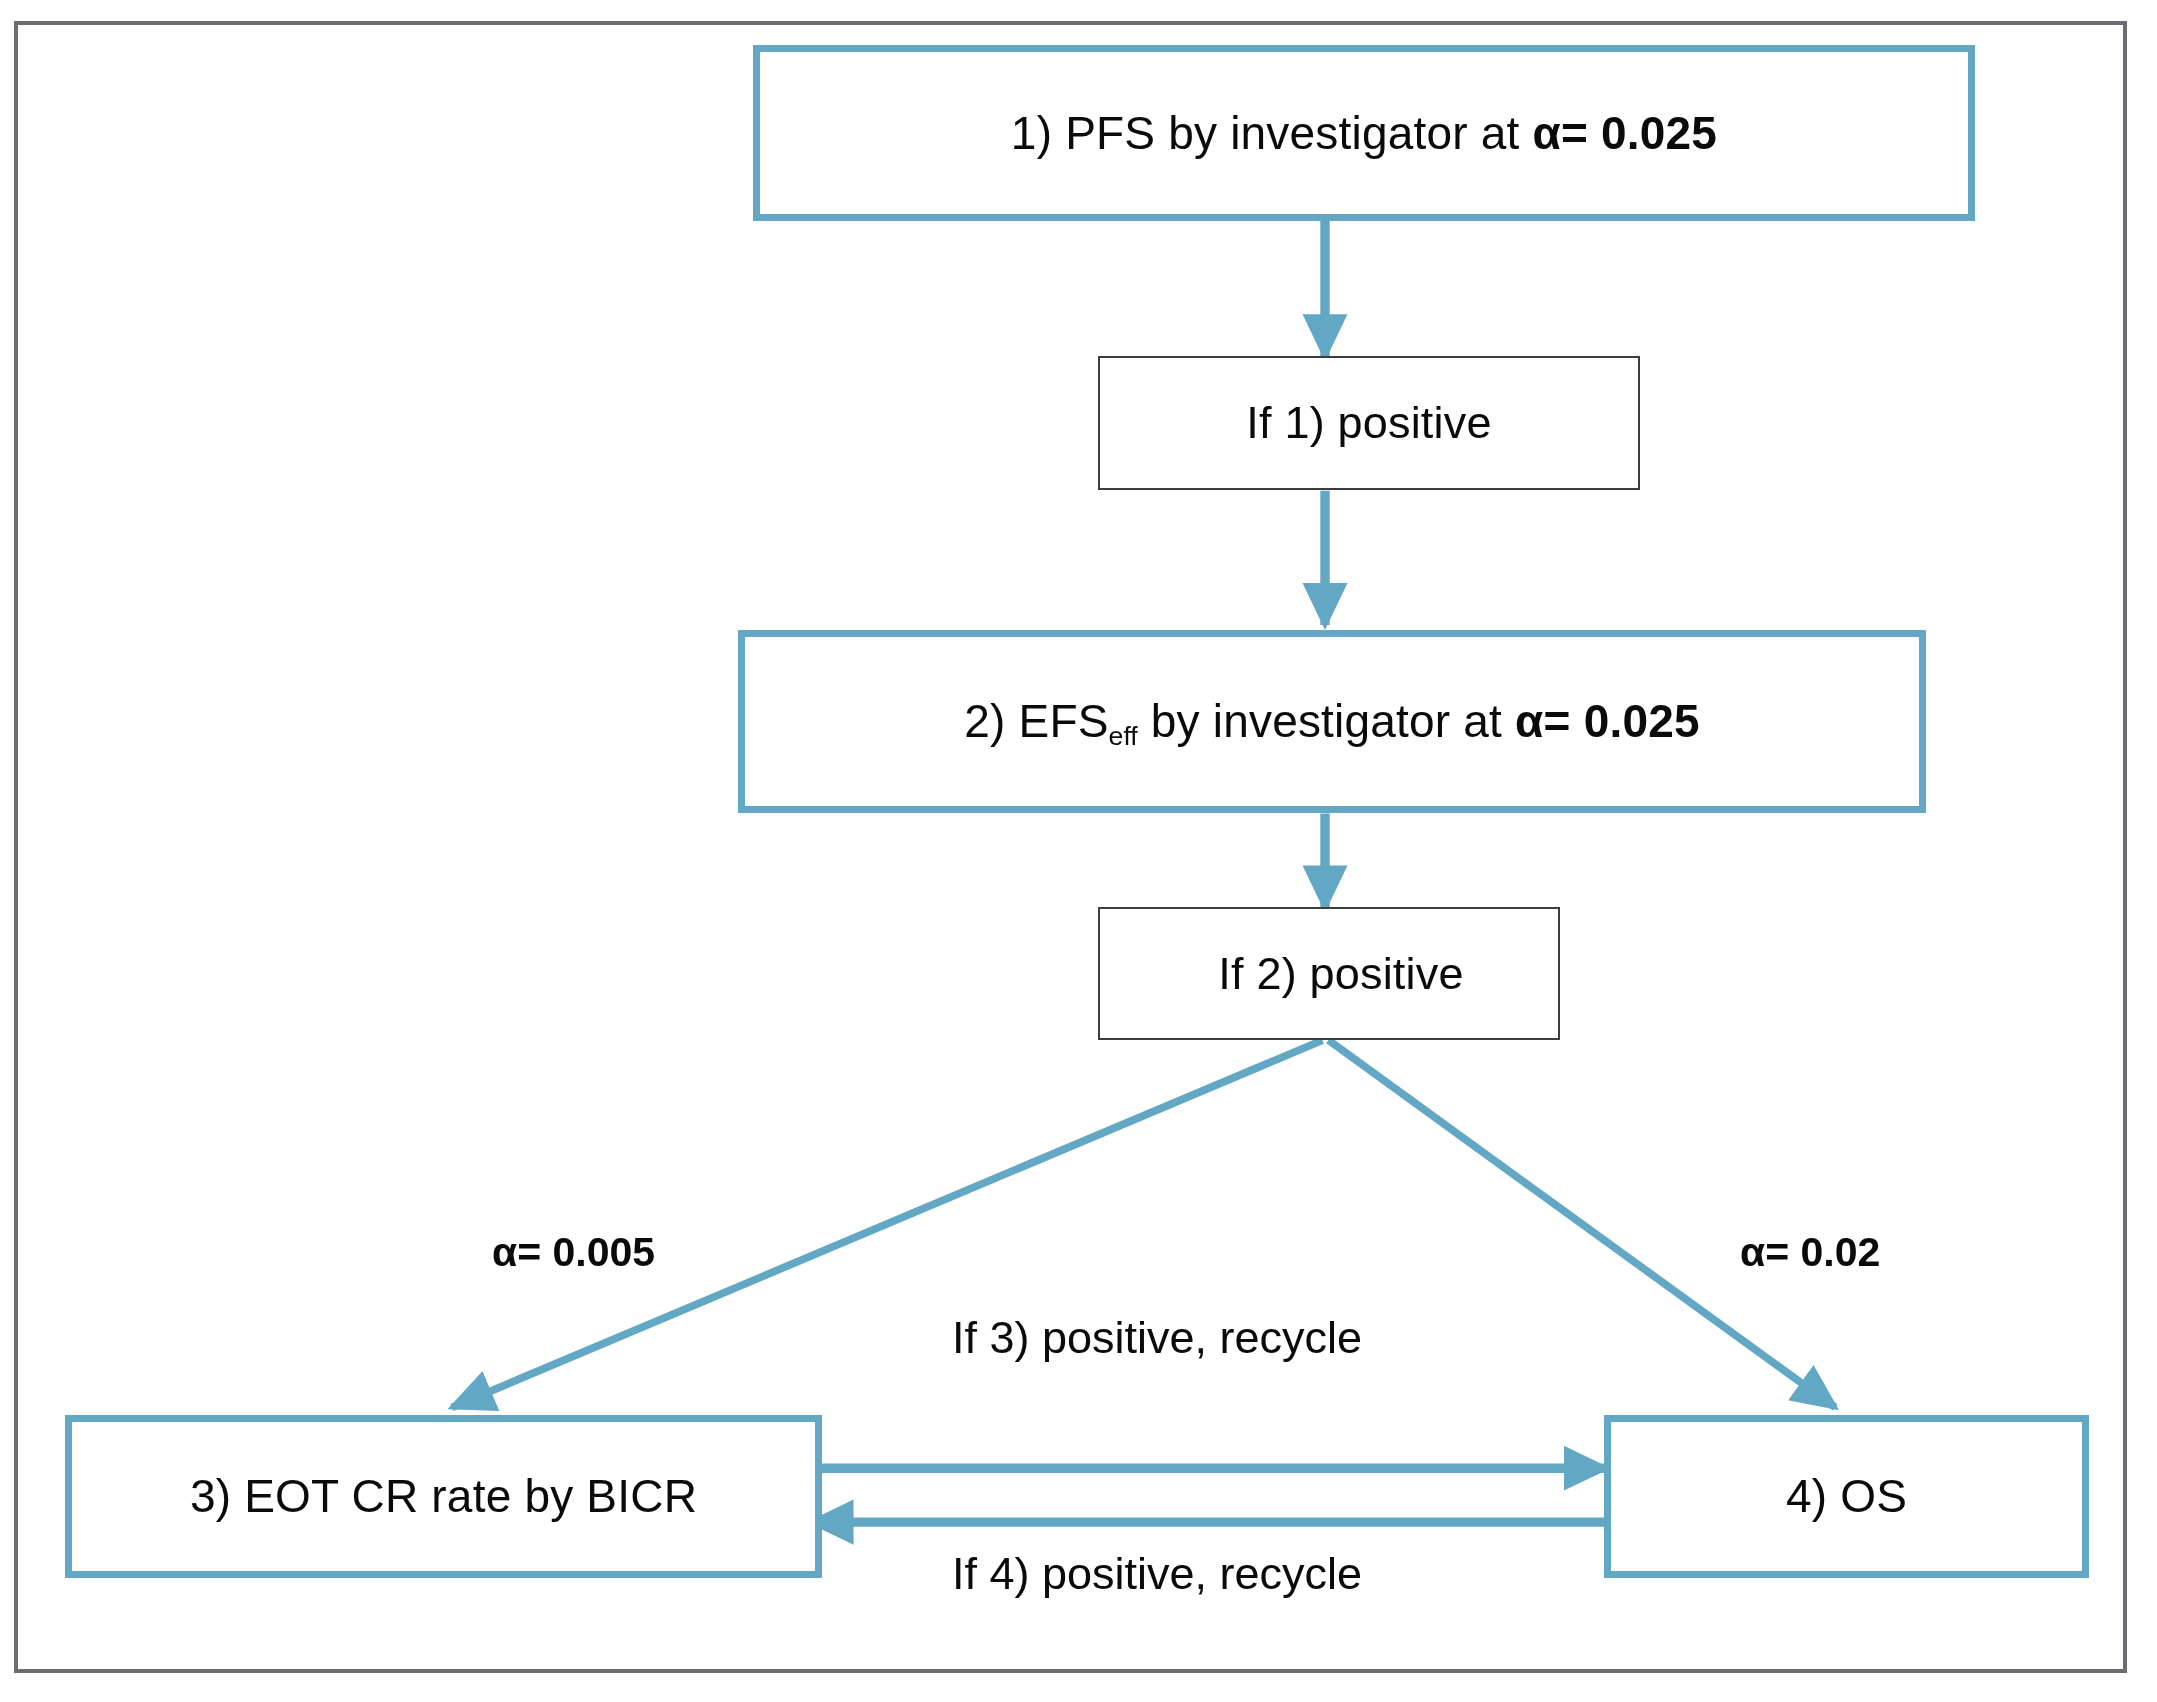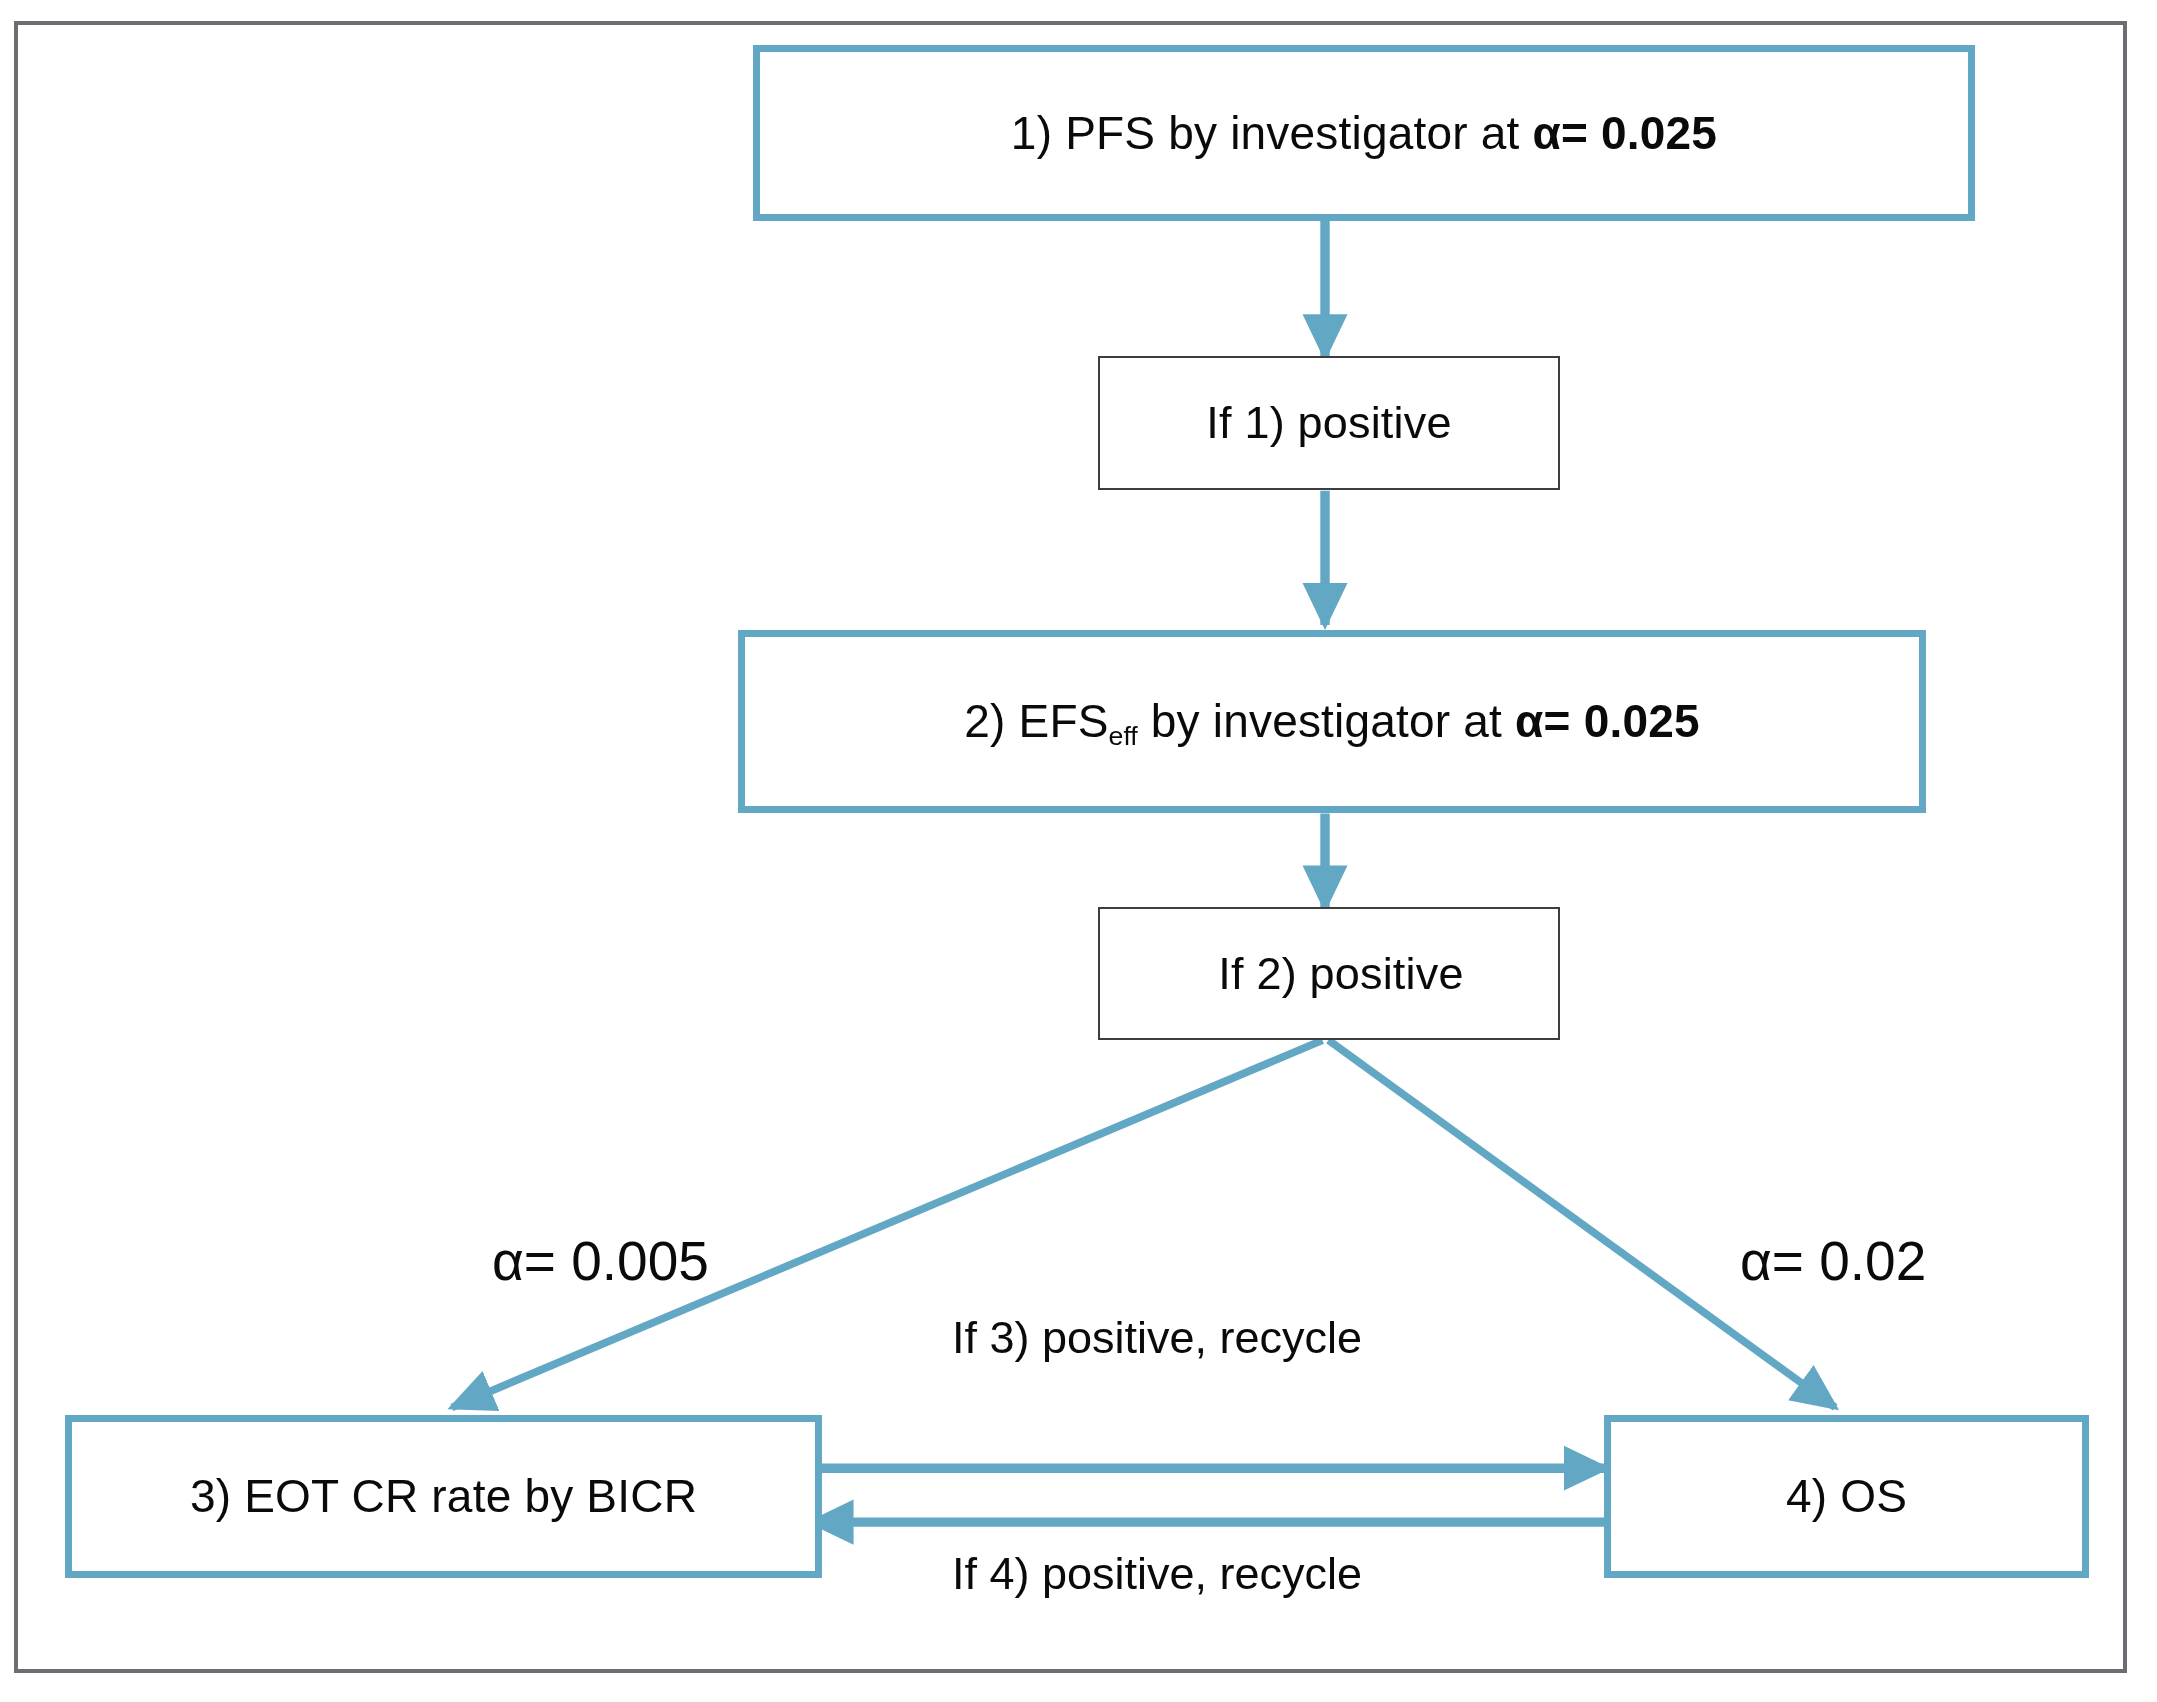--- a/index.html
+++ b/index.html
@@ -64,22 +64,22 @@
   }
 
   
   .edge-label {
     position: absolute;
     font-size: 45px;
     color: #0a0a0a;
     white-space: nowrap;
   }
   .edge-label.weight {
-    font-weight: normal;
-    font-size: 55px;
+    font-weight: bold;
+    font-size: 41px;
   }
 
   
   #arrows {
     position: absolute;
     left: 0; top: 0;
     width: 2157px;
     height: 1703px;
     pointer-events: none;
   }
@@ -115,21 +115,21 @@
 
     <line x1="1876" y1="1778" x2="948" y2="1778" stroke="#62a8c4" stroke-width="11" marker-end="url(#ah)"></line>
   </svg>
 
   <div class="node primary" style="left:753px; top:45px; width:1222px; height:176px;">
     <div class="node-label">
       <span>1) PFS by investigator at </span><span class="alpha bold">α</span><span class="bold">= </span><span class="bold">0.025</span>
     </div>
   </div>
 
-  <div class="node cond" style="left:1098px; top:356px; width:462px; height:134px;">
+  <div class="node cond" style="left:1098px; top:356px; width:542px; height:134px;">
     <div class="node-label">If 1) positive</div>
   </div>
 
   <div class="node primary" style="left:738px; top:630px; width:1188px; height:183px;">
     <div class="node-label">
       <span>2) EFS</span><sub>eff</sub><span> by investigator at </span><span class="alpha bold">α</span><span class="bold">= </span><span class="bold">0.025</span>
     </div>
   </div>
 
   <div class="node cond" style="left:1098px; top:907px; width:462px; height:133px;padding-left:24px;">

